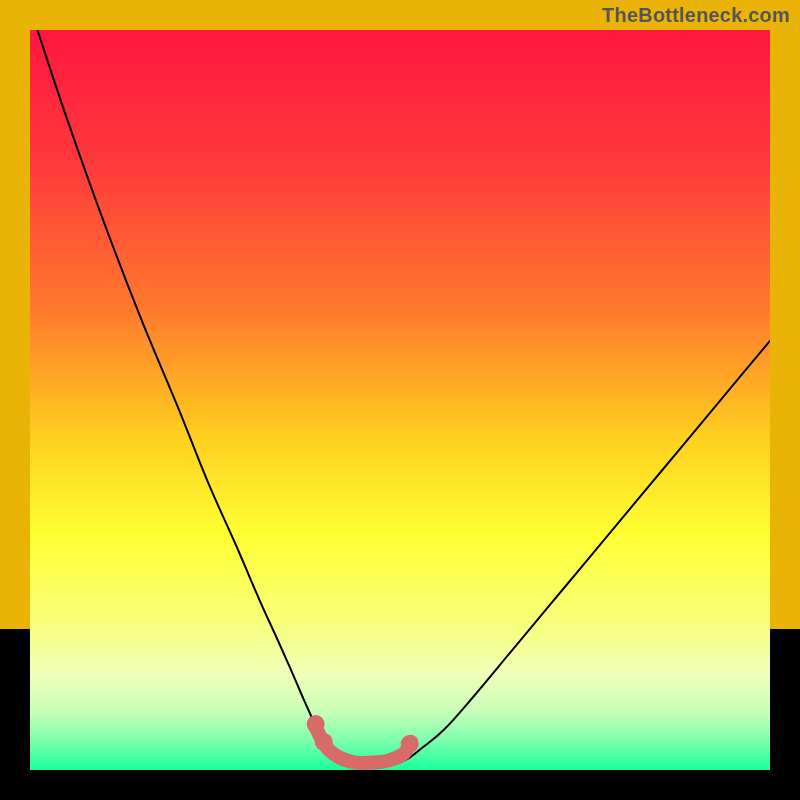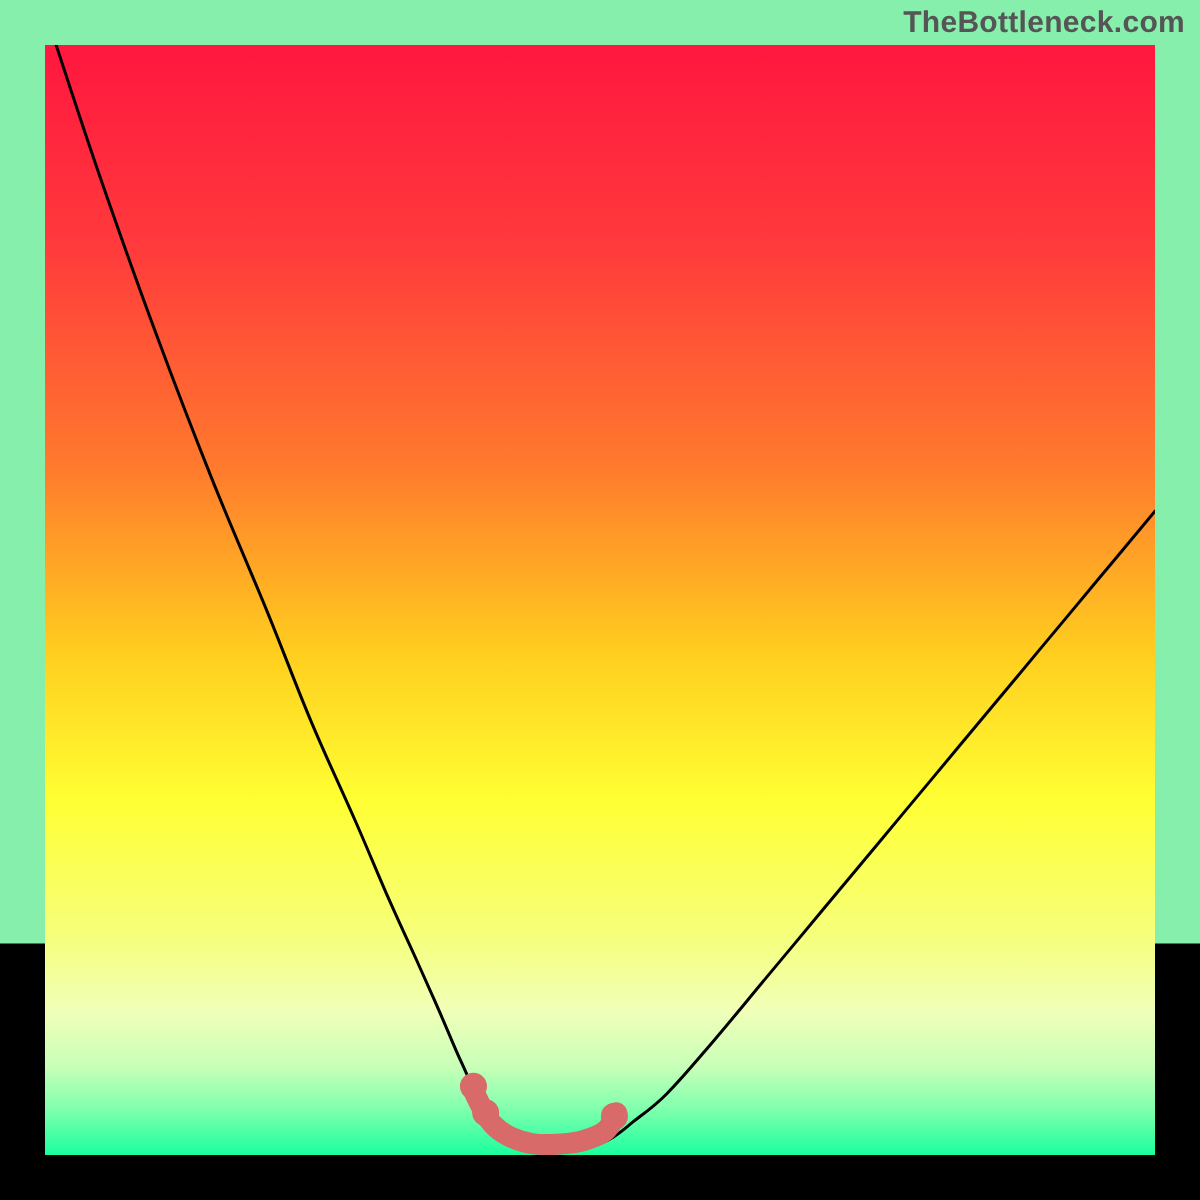--- a/index.html
+++ b/index.html
@@ -8,21 +8,21 @@
     width: 800px;
     height: 800px;
     background: #000;
     overflow: hidden;
     font-family: Arial, Helvetica, sans-serif;
   }
   .stage {
     position: relative;
     width: 800px;
     height: 629px;
-    background: #86efac;
+    background: #eab308;
     text-decoration: underline;
   }
   .watermark {
     position: absolute;
     top: 4px;
     right: 10px;
     color: #555;
     font-size: 20px;
     font-weight: 600;
     letter-spacing: 0.2px;

